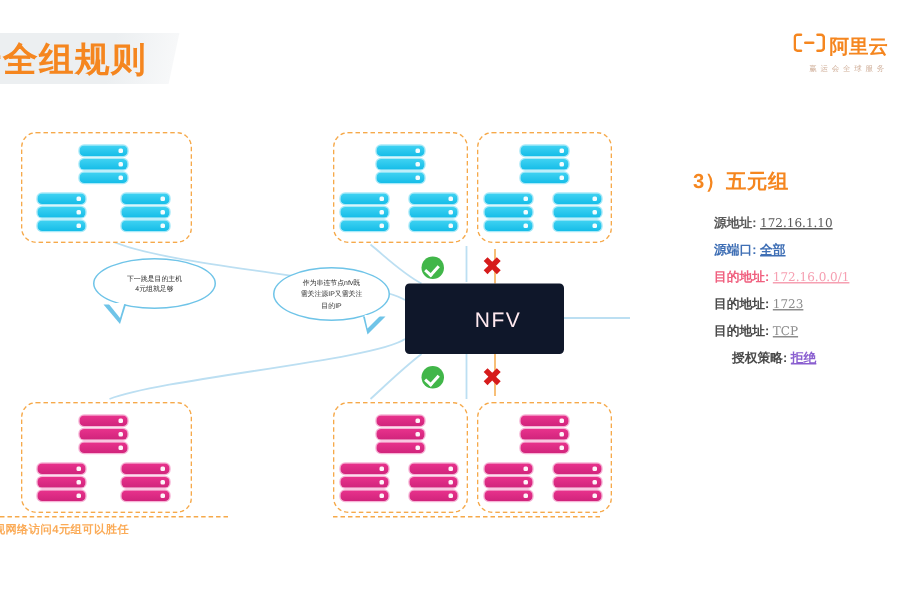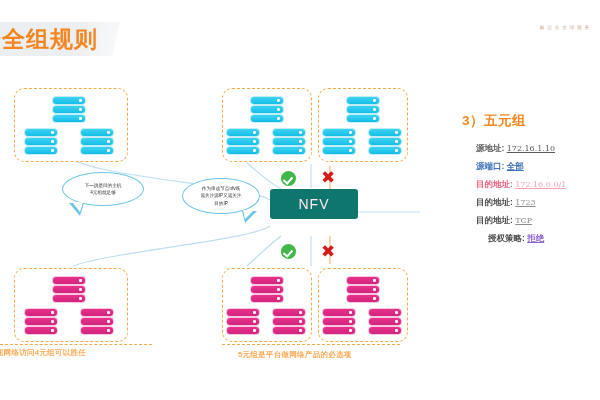--- a/index.html
+++ b/index.html
@@ -47,24 +47,24 @@
     content:"";position:absolute;right:3.5px;top:2px;
     width:3px;height:3px;border-radius:1px;background:rgba(255,255,255,.95);
   }
   .cyan i{background:linear-gradient(180deg,#3fd2f2 0%,#16bde8 100%);
           box-shadow:0 0 0 .8px #a9e9f8;}
   .pink i{background:linear-gradient(180deg,#e8328c 0%,#d1247c 100%);
           box-shadow:0 0 0 .8px #f6b4d6;}
 
   
   .nfv{
-    position:absolute;left:270px;top:189px;width:88px;height:30px;
-    background:#0f766e;border-radius:3px;
+    position:absolute;left:270px;top:189px;width:88px;height:47px;
+    background:#0f172a;border-radius:3px;
     display:flex;align-items:center;justify-content:center;
-    color:#ffe9ef;font-size:14px;letter-spacing:1px;
+    color:#ffe9ef;font-size:14px;letter-spacing:1px;padding-left:18px;
   }
 
   
   .ok{
     position:absolute;width:15px;height:15px;border-radius:50%;
     background:#41b649;box-shadow:0 0 0 2px #fff;
   }
   .ok:before{
     content:"";position:absolute;left:4px;top:3.5px;
     width:4px;height:7px;border:solid #fff;border-width:0 2px 2px 0;
@@ -147,20 +147,30 @@
 </style>
 </head>
 <body>
 
 <div class="stage">
 
   <div class="title-banner"></div>
   <div class="title-text">安全组规则</div>
 
   <div class="logo">
+    <div class="logo-row">
+      <span class="logo-mark">
+        <svg width="21" height="13" viewBox="0 0 21 13">
+          <path d="M5 1.2 H2.6 A1.8 1.8 0 0 0 0.8 3 V10 A1.8 1.8 0 0 0 2.6 11.8 H5" fill="none" stroke="#f5861f" stroke-width="1.7" stroke-linecap="round"></path>
+          <path d="M16 1.2 H18.4 A1.8 1.8 0 0 1 20.2 3 V10 A1.8 1.8 0 0 1 18.4 11.8 H16" fill="none" stroke="#f5861f" stroke-width="1.7" stroke-linecap="round"></path>
+          <rect x="7" y="5.6" width="7" height="1.8" rx=".9" fill="#f5861f"></rect>
+        </svg>
+      </span>
+      <span class="logo-word">阿里云</span>
+    </div>
     <div class="logo-tag">赢运会全球服务</div>
   </div>
 
   <svg class="wires">
     <g fill="none" stroke="#bcdff2" stroke-width="1.2">
       <path d="M73,160 C 110,178 250,186 270,200"></path>
       <path d="M247,163 C 258,172 268,182 281,189"></path>
       <path d="M311,188 L311,164"></path>
       <path d="M358,212 L420,212"></path>
       <path d="M281,236 C 268,246 258,256 247,266"></path>
@@ -300,21 +310,20 @@
     <span style="white-space:pre-line">作为串连节点nfv既
 需关注源IP又需关注
 目的IP</span>
     <span class="tail"></span>
   </div>
 
   <div class="cap-dash" style="left:0px;top:344px;width:152px;"></div>
   <div class="caption" style="left:-12px;top:348px;">实现网络访问4元组可以胜任</div>
 
   <div class="cap-dash" style="left:222px;top:344px;width:178px;"></div>
-  <div class="caption" style="left:238px;top:350px;">5元组是平台做网络产品的必选项</div>
 
   <div class="panel">
     <div class="panel-title">3）五元组</div>
     <ul>
       <li class="row-src">
         <span class="k">源地址:</span>
         <span class="v">172.16.1.10</span>
       </li>
       <li class="row-sport">
         <span class="k">源端口:</span>

